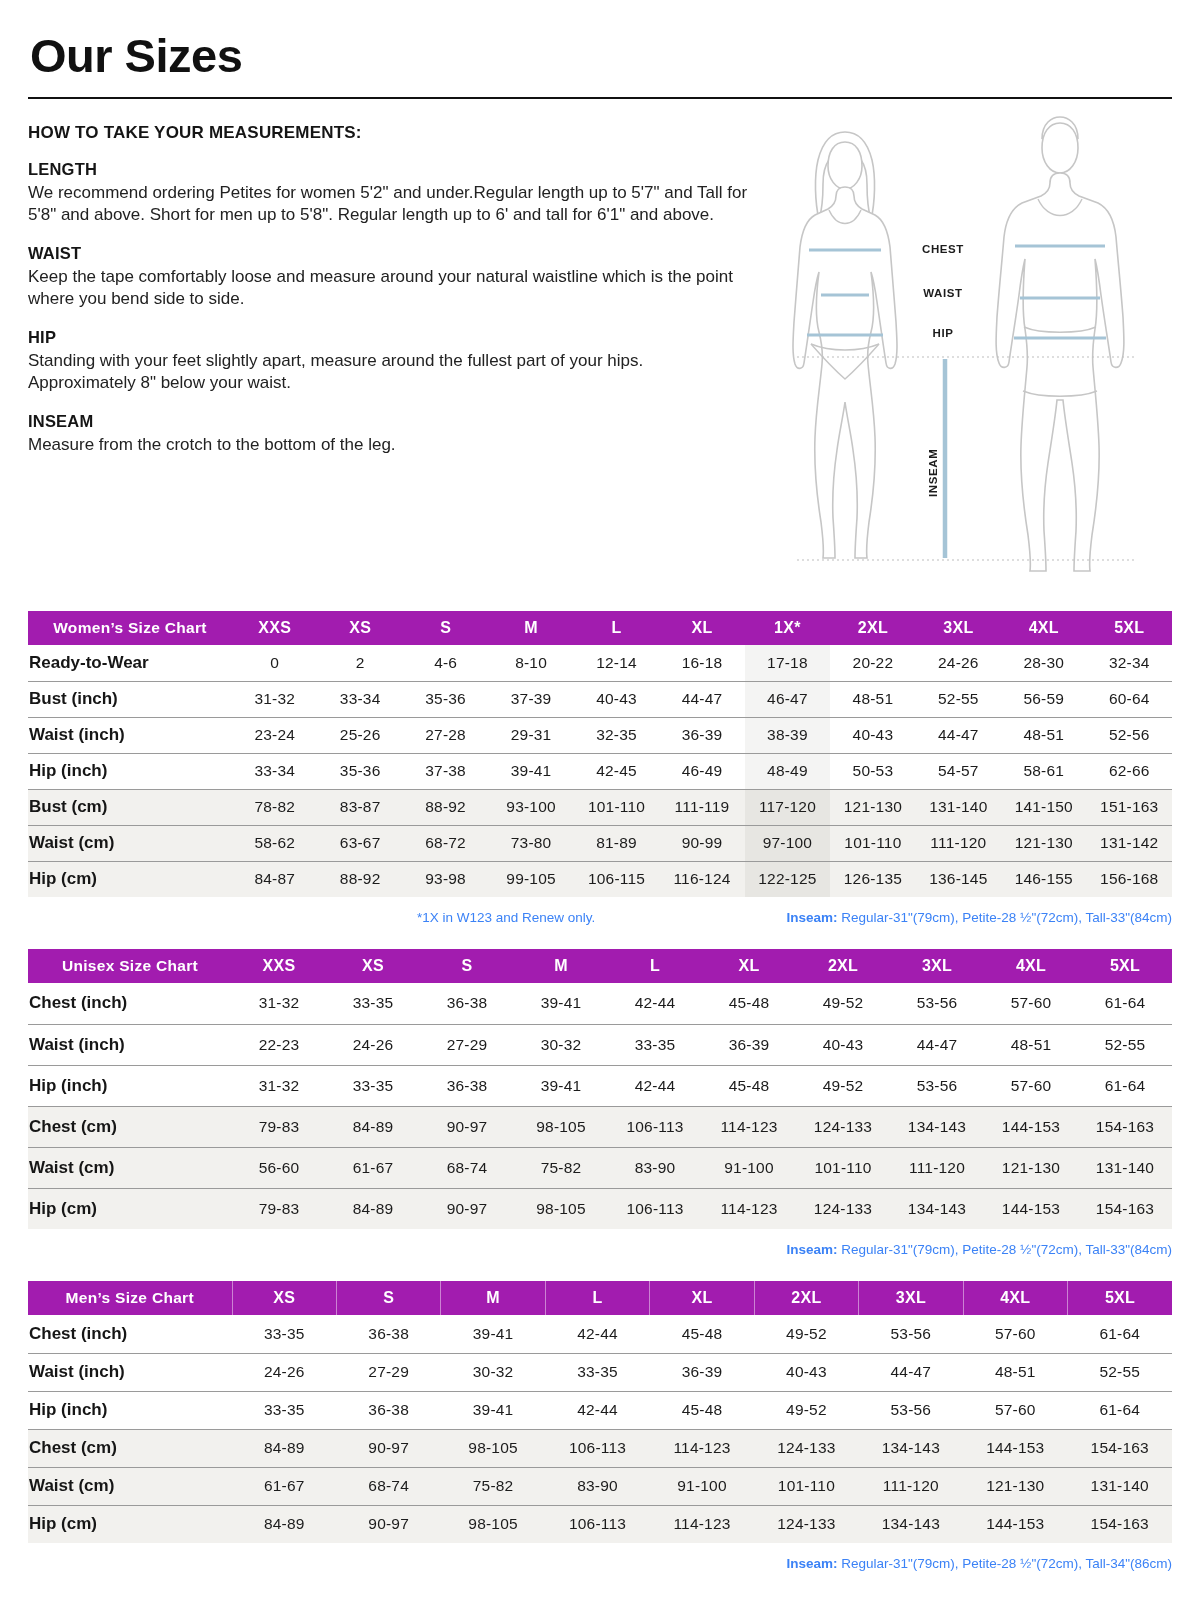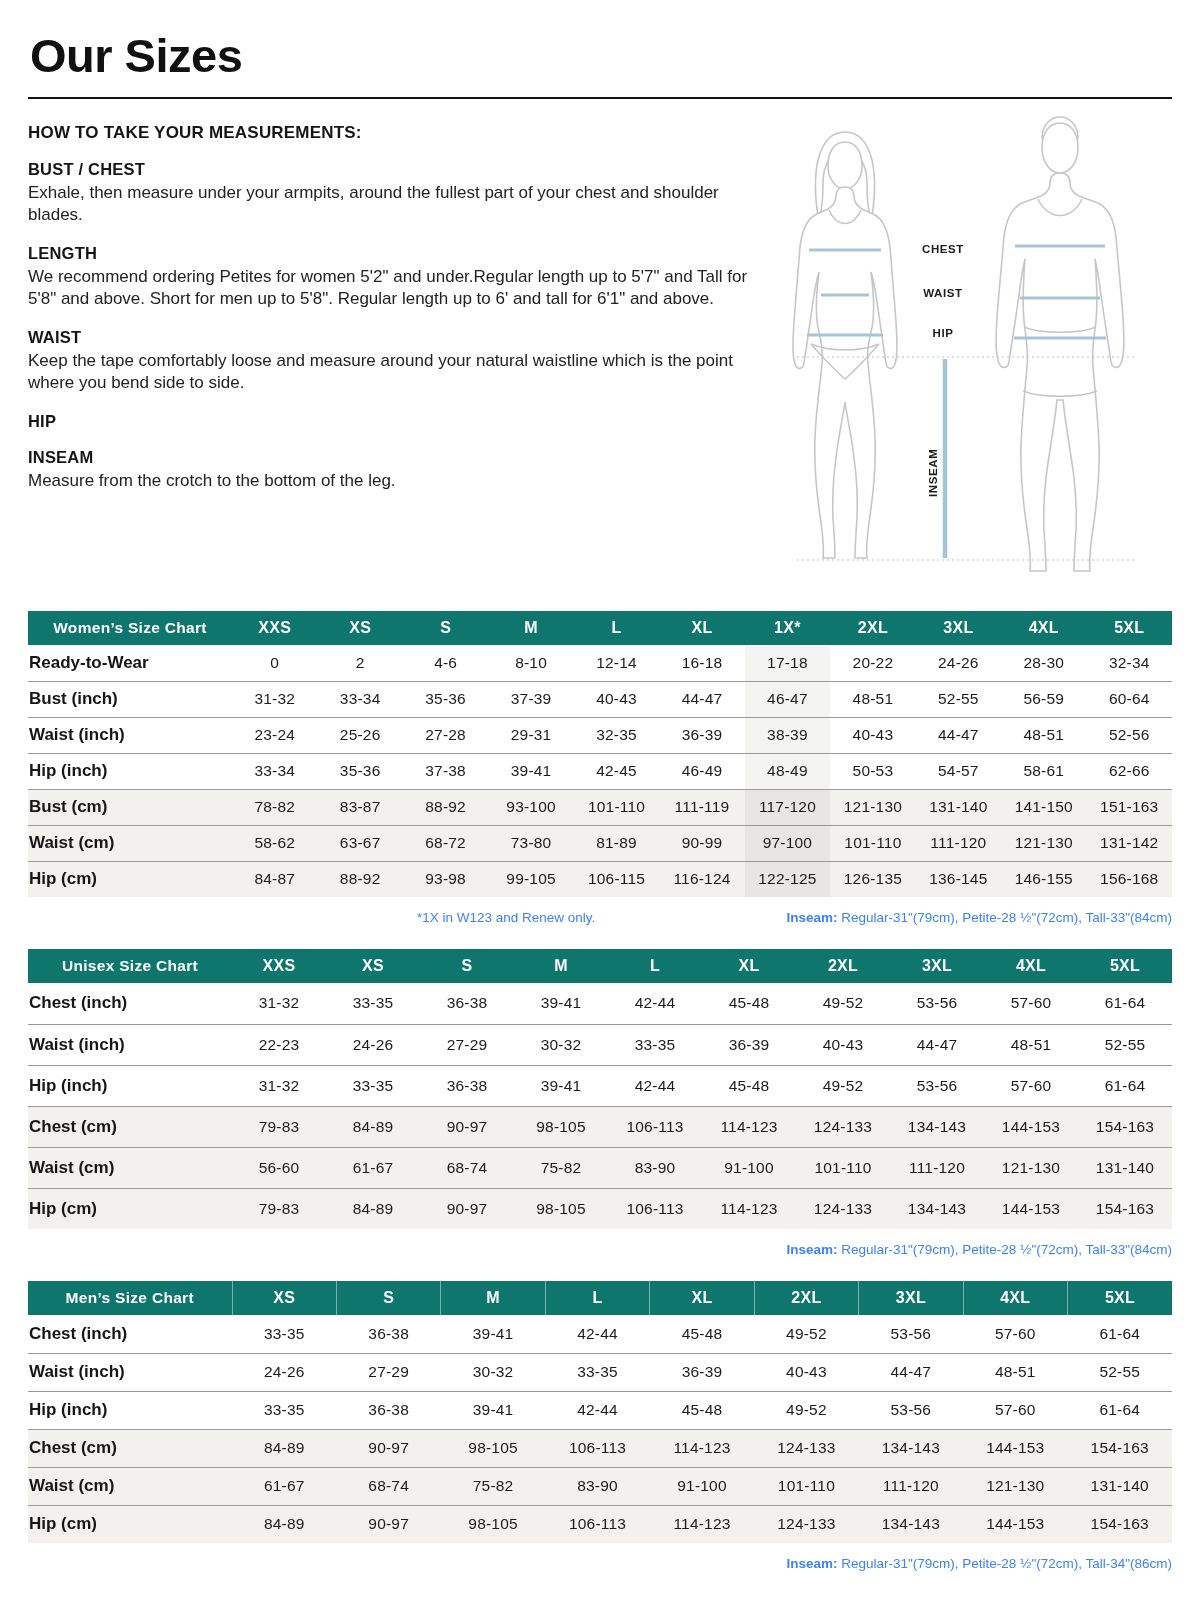--- a/index.html
+++ b/index.html
@@ -29,21 +29,21 @@
   .fig path.blue { stroke-width:3; }
   path.inseam-line { stroke-width:4.5; }
   path.dotted { fill:none; stroke:#bdbdbd; stroke-width:1.2; stroke-dasharray:2 3; }
   .diagram text { font-family:"Liberation Sans", sans-serif; font-size:11.5px; font-weight:700; fill:#1c1c1c; letter-spacing:.6px; }
 
   .tbl-block { margin-top:0; }
   .tbl-block + .tbl-block { margin-top:24px; }
   .first-table { margin-top:20px; }
   table.tbl { border-collapse:collapse; width:100%; table-layout:fixed; }
   table.tbl thead th {
-    background:#0f766e; color:#ffffff; font-size:16px; font-weight:700;
+    background:#a21caf; color:#ffffff; font-size:16px; font-weight:700;
     letter-spacing:.3px; height:34px; text-align:center;
   }
   table.tbl thead th.t-name { font-size:15.5px; }
   table.tbl tbody th.row-label {
     text-align:left; padding-right:20px; font-weight:700; font-size:17px; color:#161616;
   }
   table.tbl tbody td { text-align:center; font-size:15.5px; letter-spacing:.2px; color:#1c1c1c; }
   table.tbl tbody tr + tr { border-top:1.5px solid #9a9a9a; }
   tr.shaded { background:#f2f1ee; }
   td.hl { background:rgba(60,50,30,0.055); }
@@ -63,33 +63,30 @@
 <div class="page">
 
   <h1 class="title">Our Sizes</h1>
   <hr class="title-rule">
 
   <div class="top">
     <div class="instructions">
       <h2>HOW TO TAKE YOUR MEASUREMENTS:</h2>
 
       <section>
-        <h3>BUST / CHEST</h3>
-        <p>Exhale, then measure under your armpits, around the fullest part of your chest and shoulder blades.</p>
-      </section>
-      <section>
         <h3>LENGTH</h3>
         <p>We recommend ordering Petites for women 5'2" and under.Regular length up to 5'7" and Tall for 5'8" and above. Short for men up to 5'8". Regular length up to 6' and tall for 6'1" and above.</p>
       </section>
       <section>
         <h3>WAIST</h3>
         <p>Keep the tape comfortably loose and measure around your natural waistline which is the point where you bend side to side.</p>
       </section>
       <section>
         <h3>HIP</h3>
+        <p>Standing with your feet slightly apart, measure around the fullest part of your hips. Approximately 8" below your waist.</p>
       </section>
       <section>
         <h3>INSEAM</h3>
         <p>Measure from the crotch to the bottom of the leg.</p>
       </section>
     </div>
 
     <div class="diagram">
       <svg viewBox="0 0 420 480" width="420" height="480">
 

